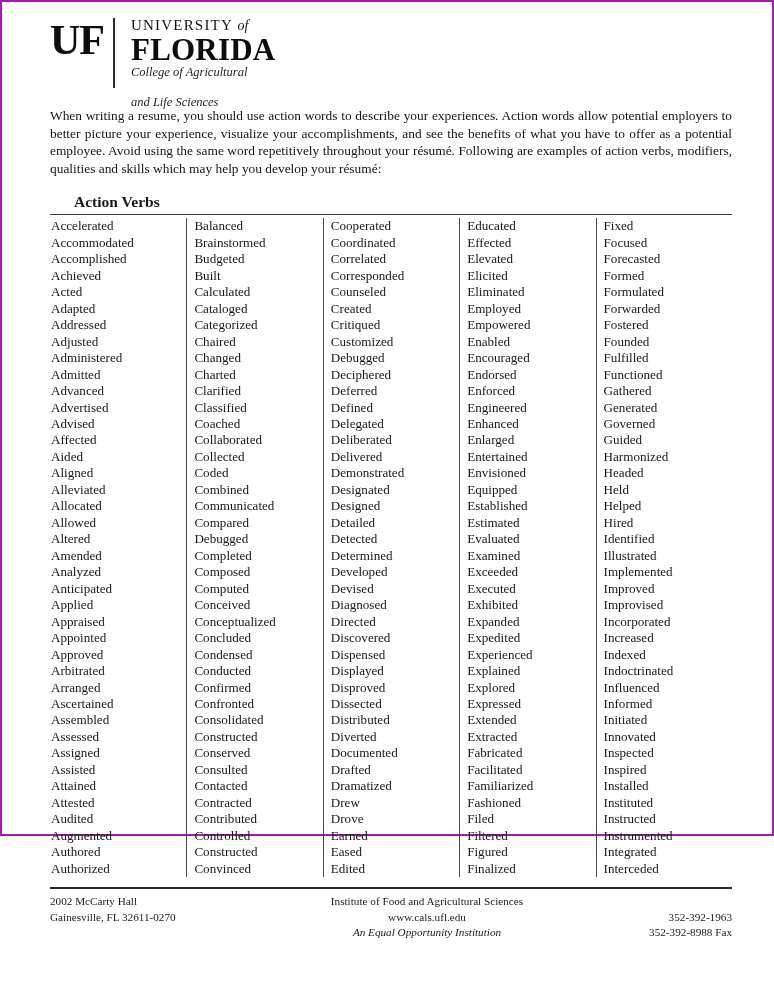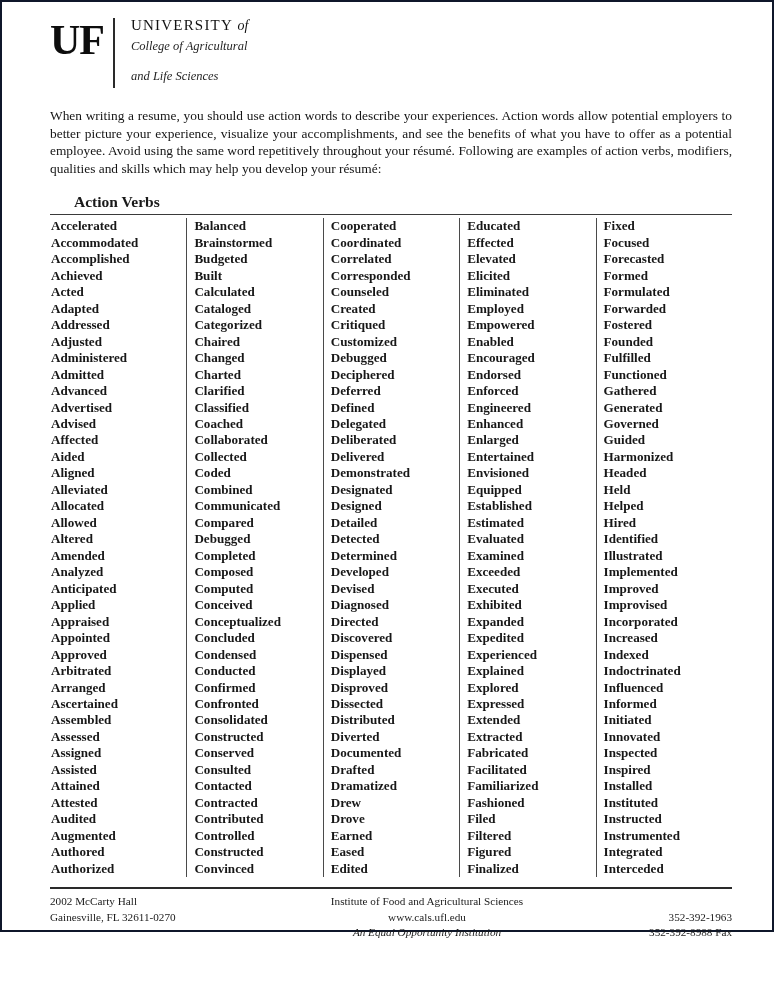--- a/index.html
+++ b/index.html
@@ -10,23 +10,23 @@
   body {
     width: 774px;
     height: 1000px;
     font-family: "Liberation Serif", "DejaVu Serif", serif;
     color: #1a1a1a;
     overflow: hidden;
   }
   .page {
     position: relative;
     width: 774px;
-    height: 932px;
+    height: 836px;
     box-sizing: border-box;
-    border: 2px solid #0f172a;
+    border: 2px solid #a21caf;
     background: #ffffff;
   }
   .inner {
     position: absolute;
     left: 48px;
     top: 12px;
     width: 682px;
     height: 970px;
   }
 
@@ -73,21 +73,21 @@
     line-height: 31px;
     letter-spacing: 0.2px;
     color: #0d0d0d;
     margin-top: 1px;
   }
   .logo-college {
     font-style: italic;
     font-size: 12.5px;
     line-height: 14px;
     color: #1f1f1f;
-    margin-top: 6px;
+    margin-top: 0;
   }
 
   
   .doc-title {
     text-align: center;
     font-size: 21px;
     font-weight: bold;
     margin: 2px 0 0 0;
     letter-spacing: 0.1px;
   }
@@ -115,21 +115,20 @@
   
   .verb-table {
     display: flex;
     margin-top: 3px;
   }
   .verb-col {
     width: 20%;
     box-sizing: border-box;
     padding-left: 7px;
     border-left: 1px solid #4a4a4a;
-    font-weight: bold;
   }
   .verb-col:first-child {
     border-left: none;
     padding-left: 1px;
   }
   .verb-item {
     font-size: 13.1px;
     line-height: 16.47px;
     white-space: nowrap;
     color: #171717;
@@ -156,20 +155,21 @@
 <body>
 
 <div class="page">
   <div class="inner">
 
     <div class="logo">
       <div class="logo-uf">UF</div>
       <div class="logo-rule"></div>
       <div class="logo-right">
         <div class="logo-univ"><span>UNIVERSITY</span> <span class="of">of</span></div>
+        <div class="logo-florida">FLORIDA</div>
         <div class="logo-college">College of Agricultural</div>
         <div class="logo-college" style="margin-top:16px">and Life Sciences</div>
       </div>
     </div>
 
 
     <p class="intro">When writing a resume, you should use action words to describe your experiences. Action words allow potential employers to better picture your experience, visualize your accomplishments, and see the benefits of what you have to offer as a potential employee. Avoid using the same word repetitively throughout your résumé. Following are examples of action verbs, modifiers, qualities and skills which may help you develop your résumé:</p>
 
     <h2 class="section-title">Action Verbs</h2>
     <div class="table-top-rule"></div>

